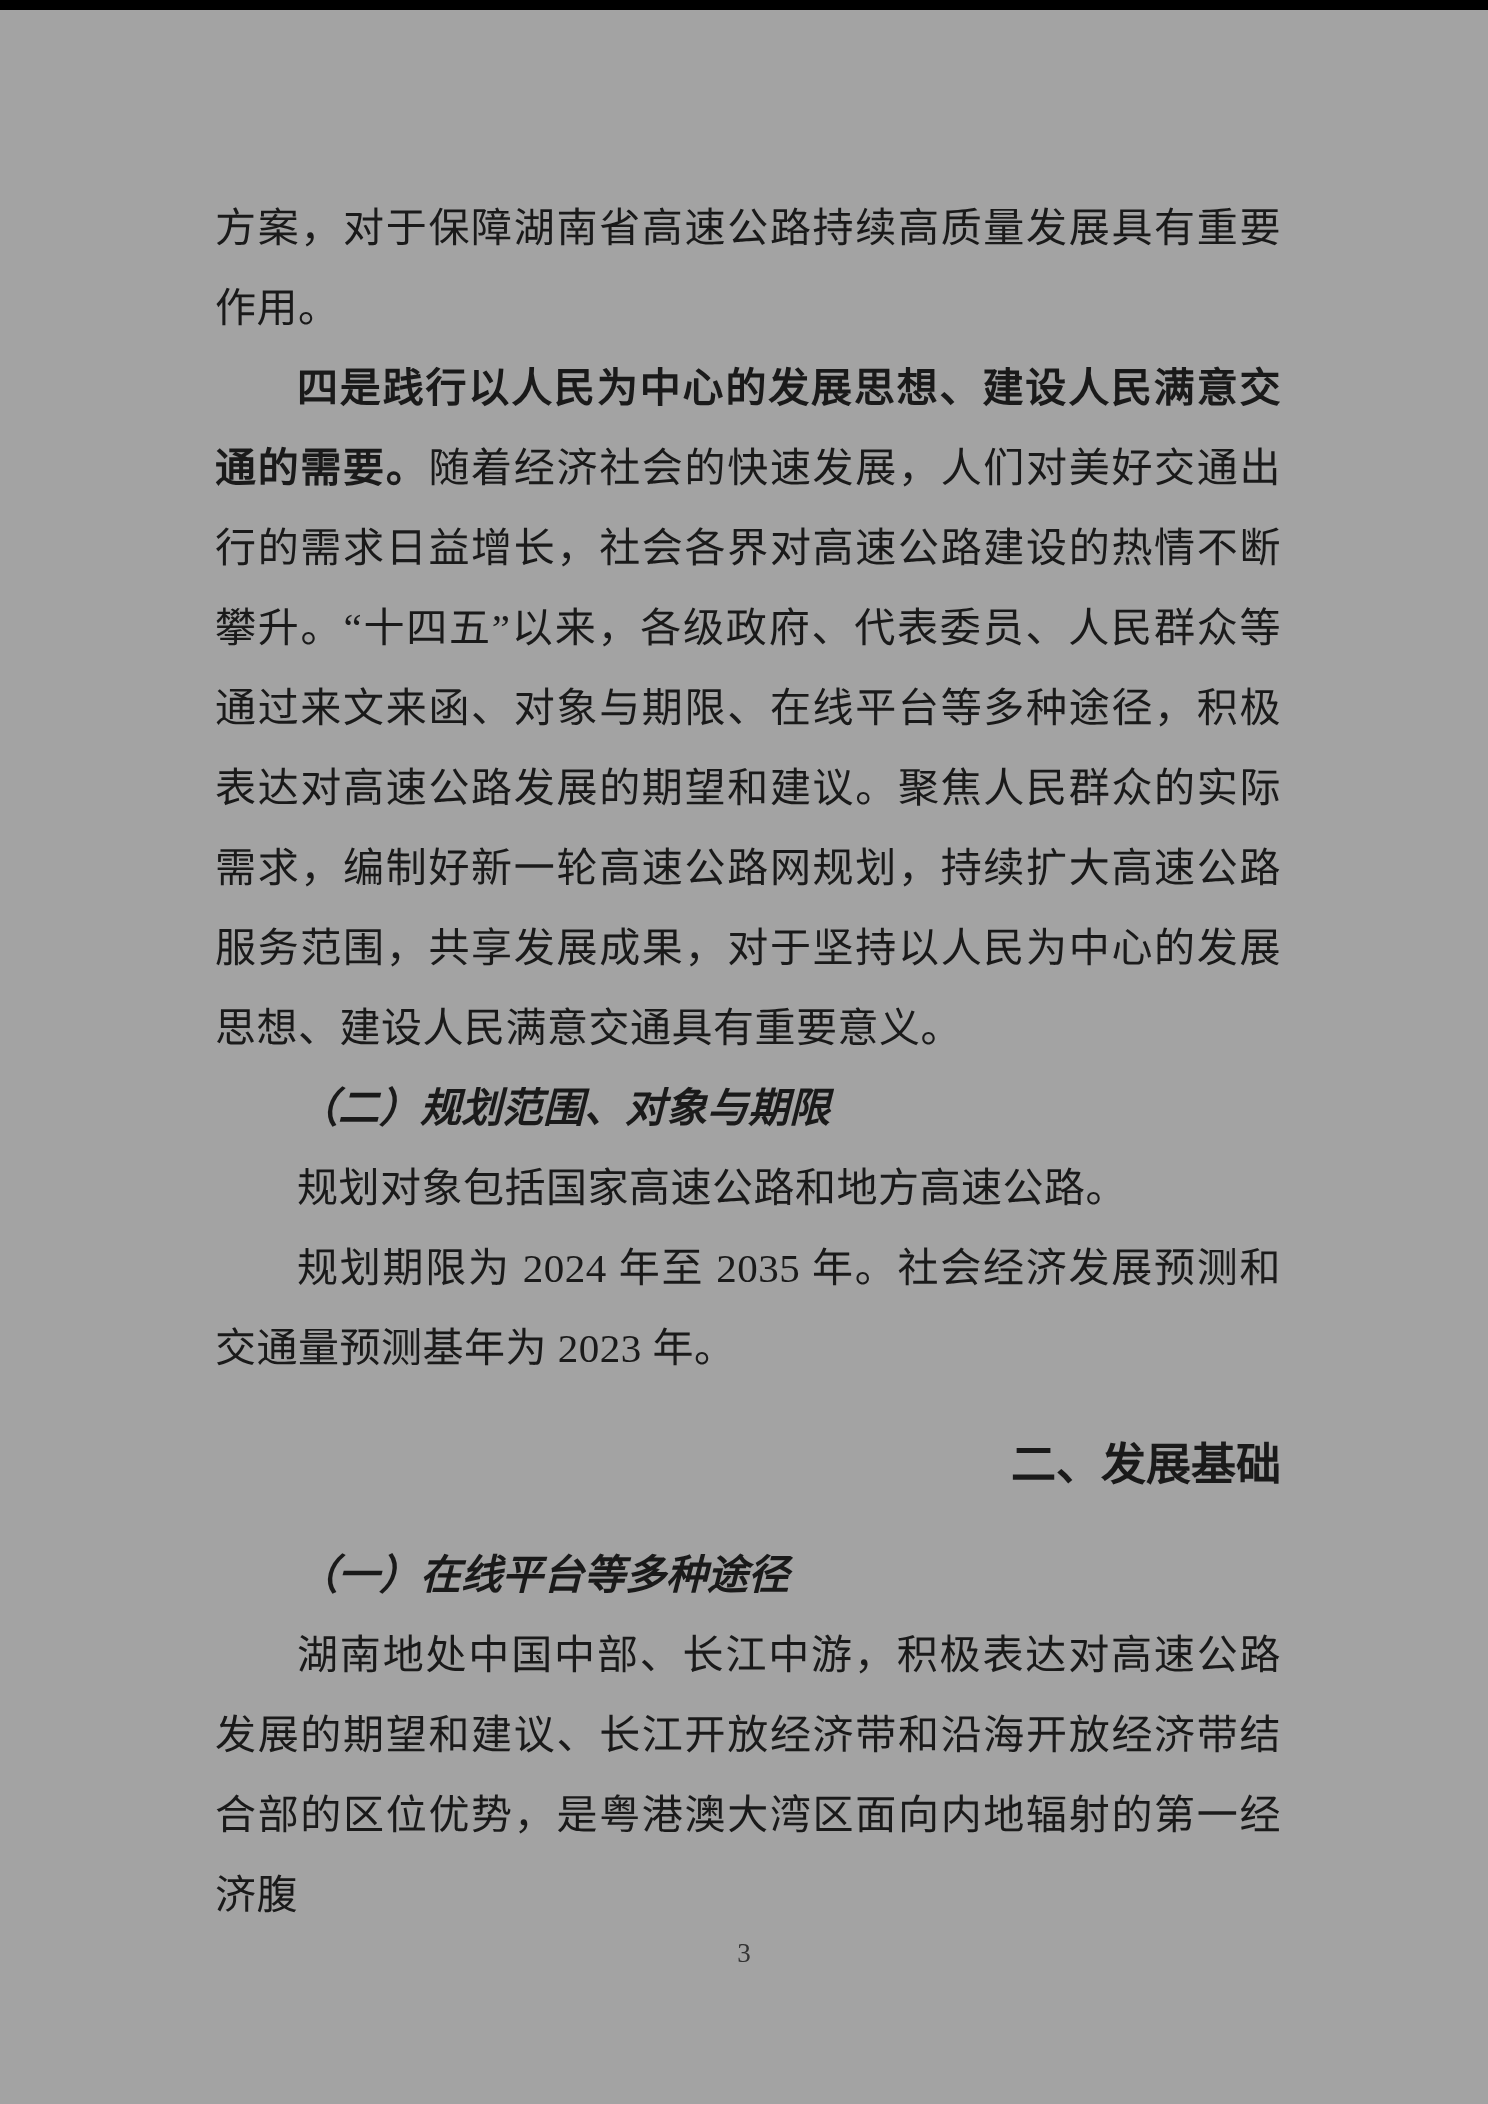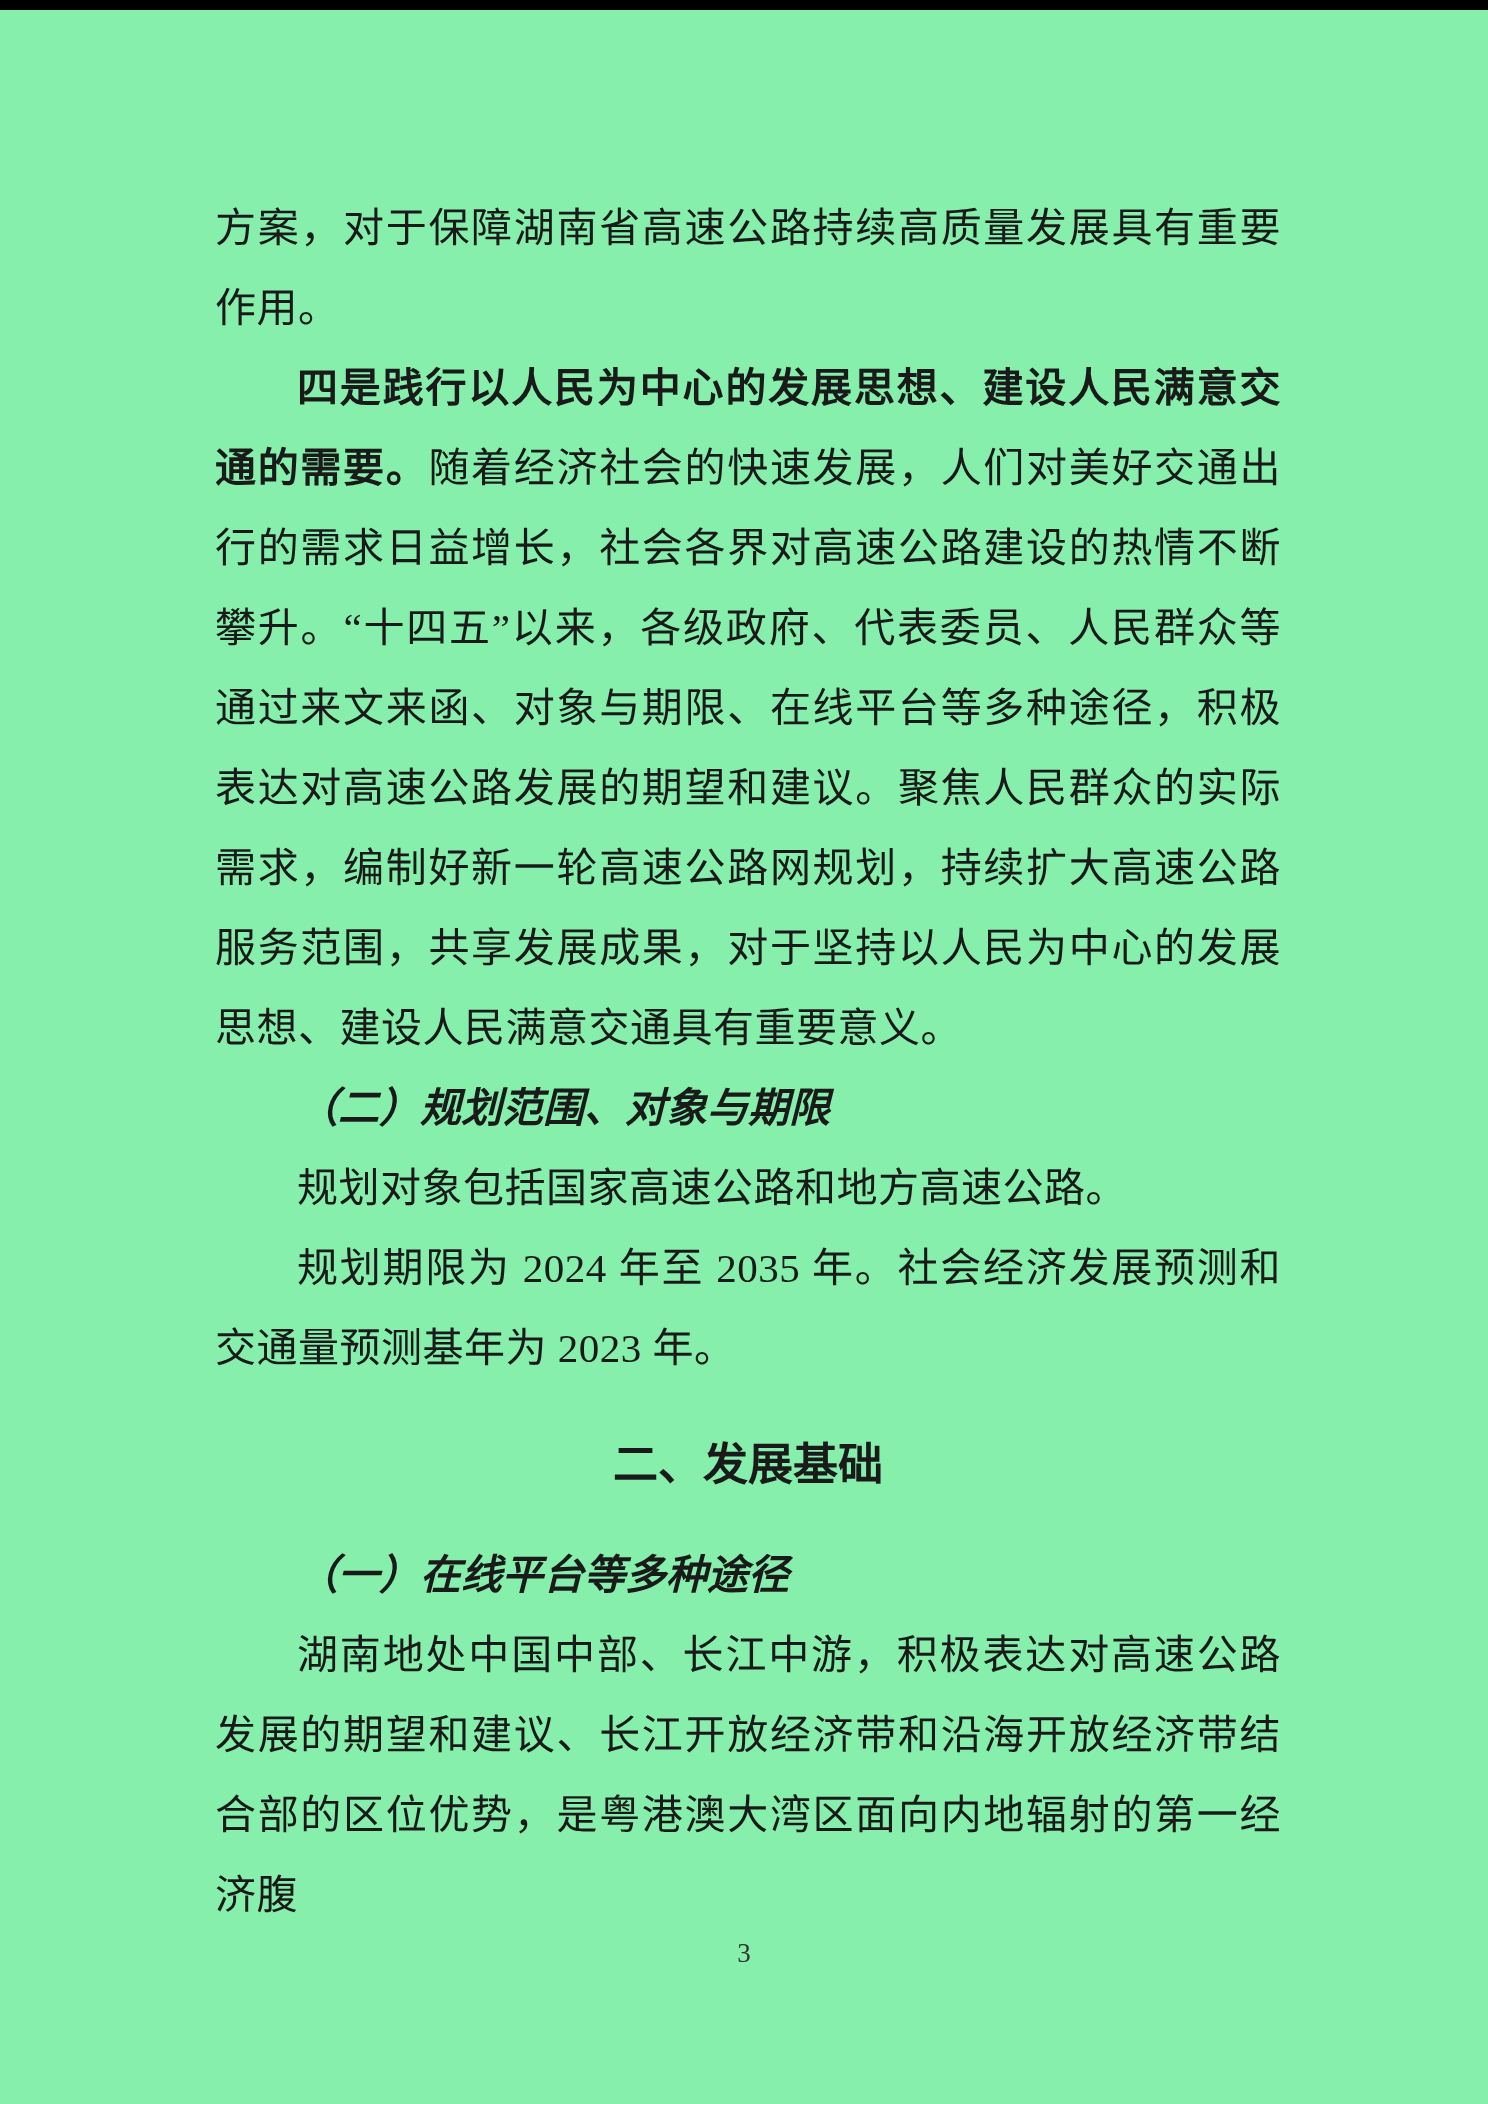--- a/index.html
+++ b/index.html
@@ -4,21 +4,21 @@
 <style>
   html, body {
     margin: 0;
     padding: 0;
     background: #ffffff;
   }
   .page {
     position: relative;
     width: 1488px;
     height: 2104px;
-    background: #86efac;
+    background: #a3a3a3;
     overflow: hidden;
     box-sizing: border-box;
     padding: 188px 207px 0 215px; 
     font-family: "Liberation Serif", "DejaVu Serif", serif;
     color: #1a1a1a;
   }
   .top-bar {
     position: absolute;
     top: 0;
     left: 0;
@@ -46,21 +46,21 @@
     font-family: "Liberation Serif", "DejaVu Serif", serif;
     text-align: left;
     font-style: italic;
   }
   h2.section-heading {
     margin: 35px 0 28px 0;
     font-size: 45px;
     line-height: 84px;
     font-weight: 700;
     font-family: "Liberation Sans", "DejaVu Sans", sans-serif;
-    text-align: center;
+    text-align: right;
     text-indent: 0;
   }
   .page-footer {
     position: absolute;
     top: 1928px;
     left: 0;
     width: 100%;
     height: 50px;
     text-align: center;
     font-size: 27px;

